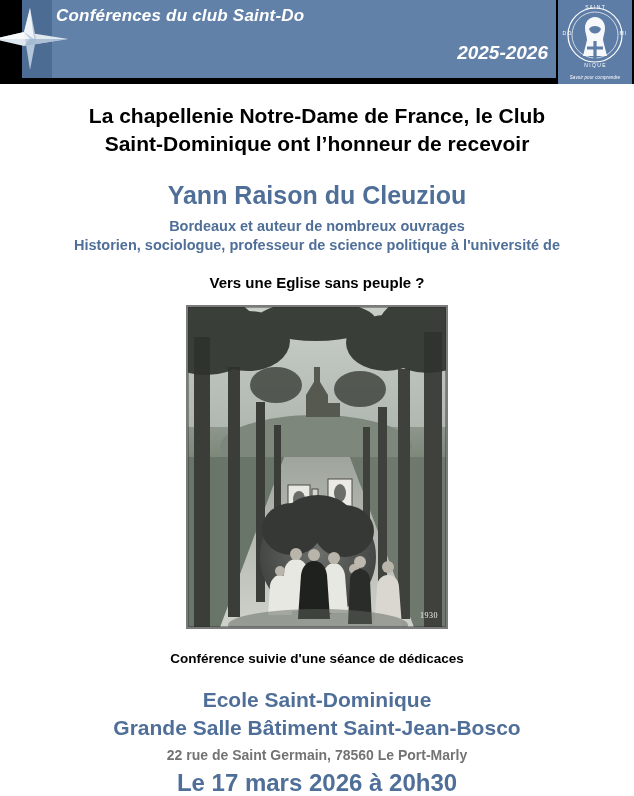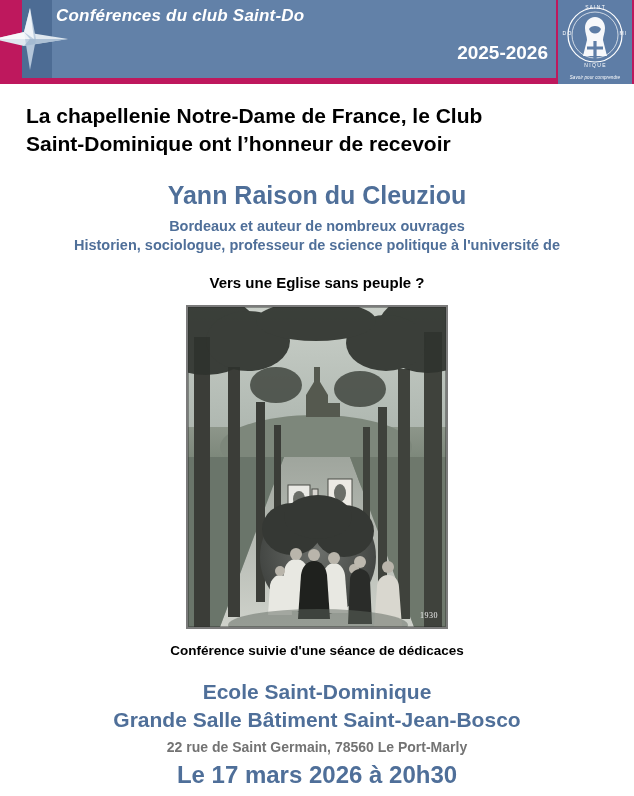--- a/index.html
+++ b/index.html
@@ -22,21 +22,21 @@
     width: 634px;
     height: 84px;
     background: #ffffff;
   }
   .header-band {
     position: absolute;
     left: 0;
     top: 0;
     width: 634px;
     height: 84px;
-    background: #be185d;
+    background: #000000;
   }
   .band-blue {
     position: absolute;
     left: 22px;
     top: 0;
     width: 534px;
     height: 78px;
     background: #6281a8;
   }
   .band-darkleft {
@@ -56,20 +56,21 @@
     font-size: 17px;
     color: #ffffff;
     letter-spacing: 0.2px;
   }
   .header-years {
     position: absolute;
     left: 0;
     top: 42px;
     width: 548px;
     text-align: right;
+    font-style: italic;
     font-weight: bold;
     font-size: 19px;
     color: #ffffff;
   }
   
   .star-deco {
     position: absolute;
     left: -6px;
     top: 8px;
     width: 74px;
@@ -105,21 +106,21 @@
     letter-spacing: 0.1px;
   }
 
   
   .content {
     position: relative;
     width: 634px;
   }
   .intro {
     margin-top: 18px;
-    text-align: left;
+    text-align: center;
     font-size: 21px;
     font-weight: bold;
     color: #000000;
     line-height: 1.35;
     padding: 0 26px;
   }
   .speaker {
     margin-top: 22px;
     text-align: center;
     font-size: 25px;
@@ -161,21 +162,21 @@
     position: absolute;
     right: 8px;
     bottom: 7px;
     font-size: 8px;
     color: #efefef;
     font-family: "Liberation Serif", serif;
     letter-spacing: 0.5px;
   }
 
   .caption {
-    margin-top: 14px;
+    margin-top: 22px;
     text-align: center;
     font-size: 13.5px;
     font-weight: bold;
     color: #000000;
   }
 
   
   .venue {
     margin-top: 20px;
     text-align: center;

